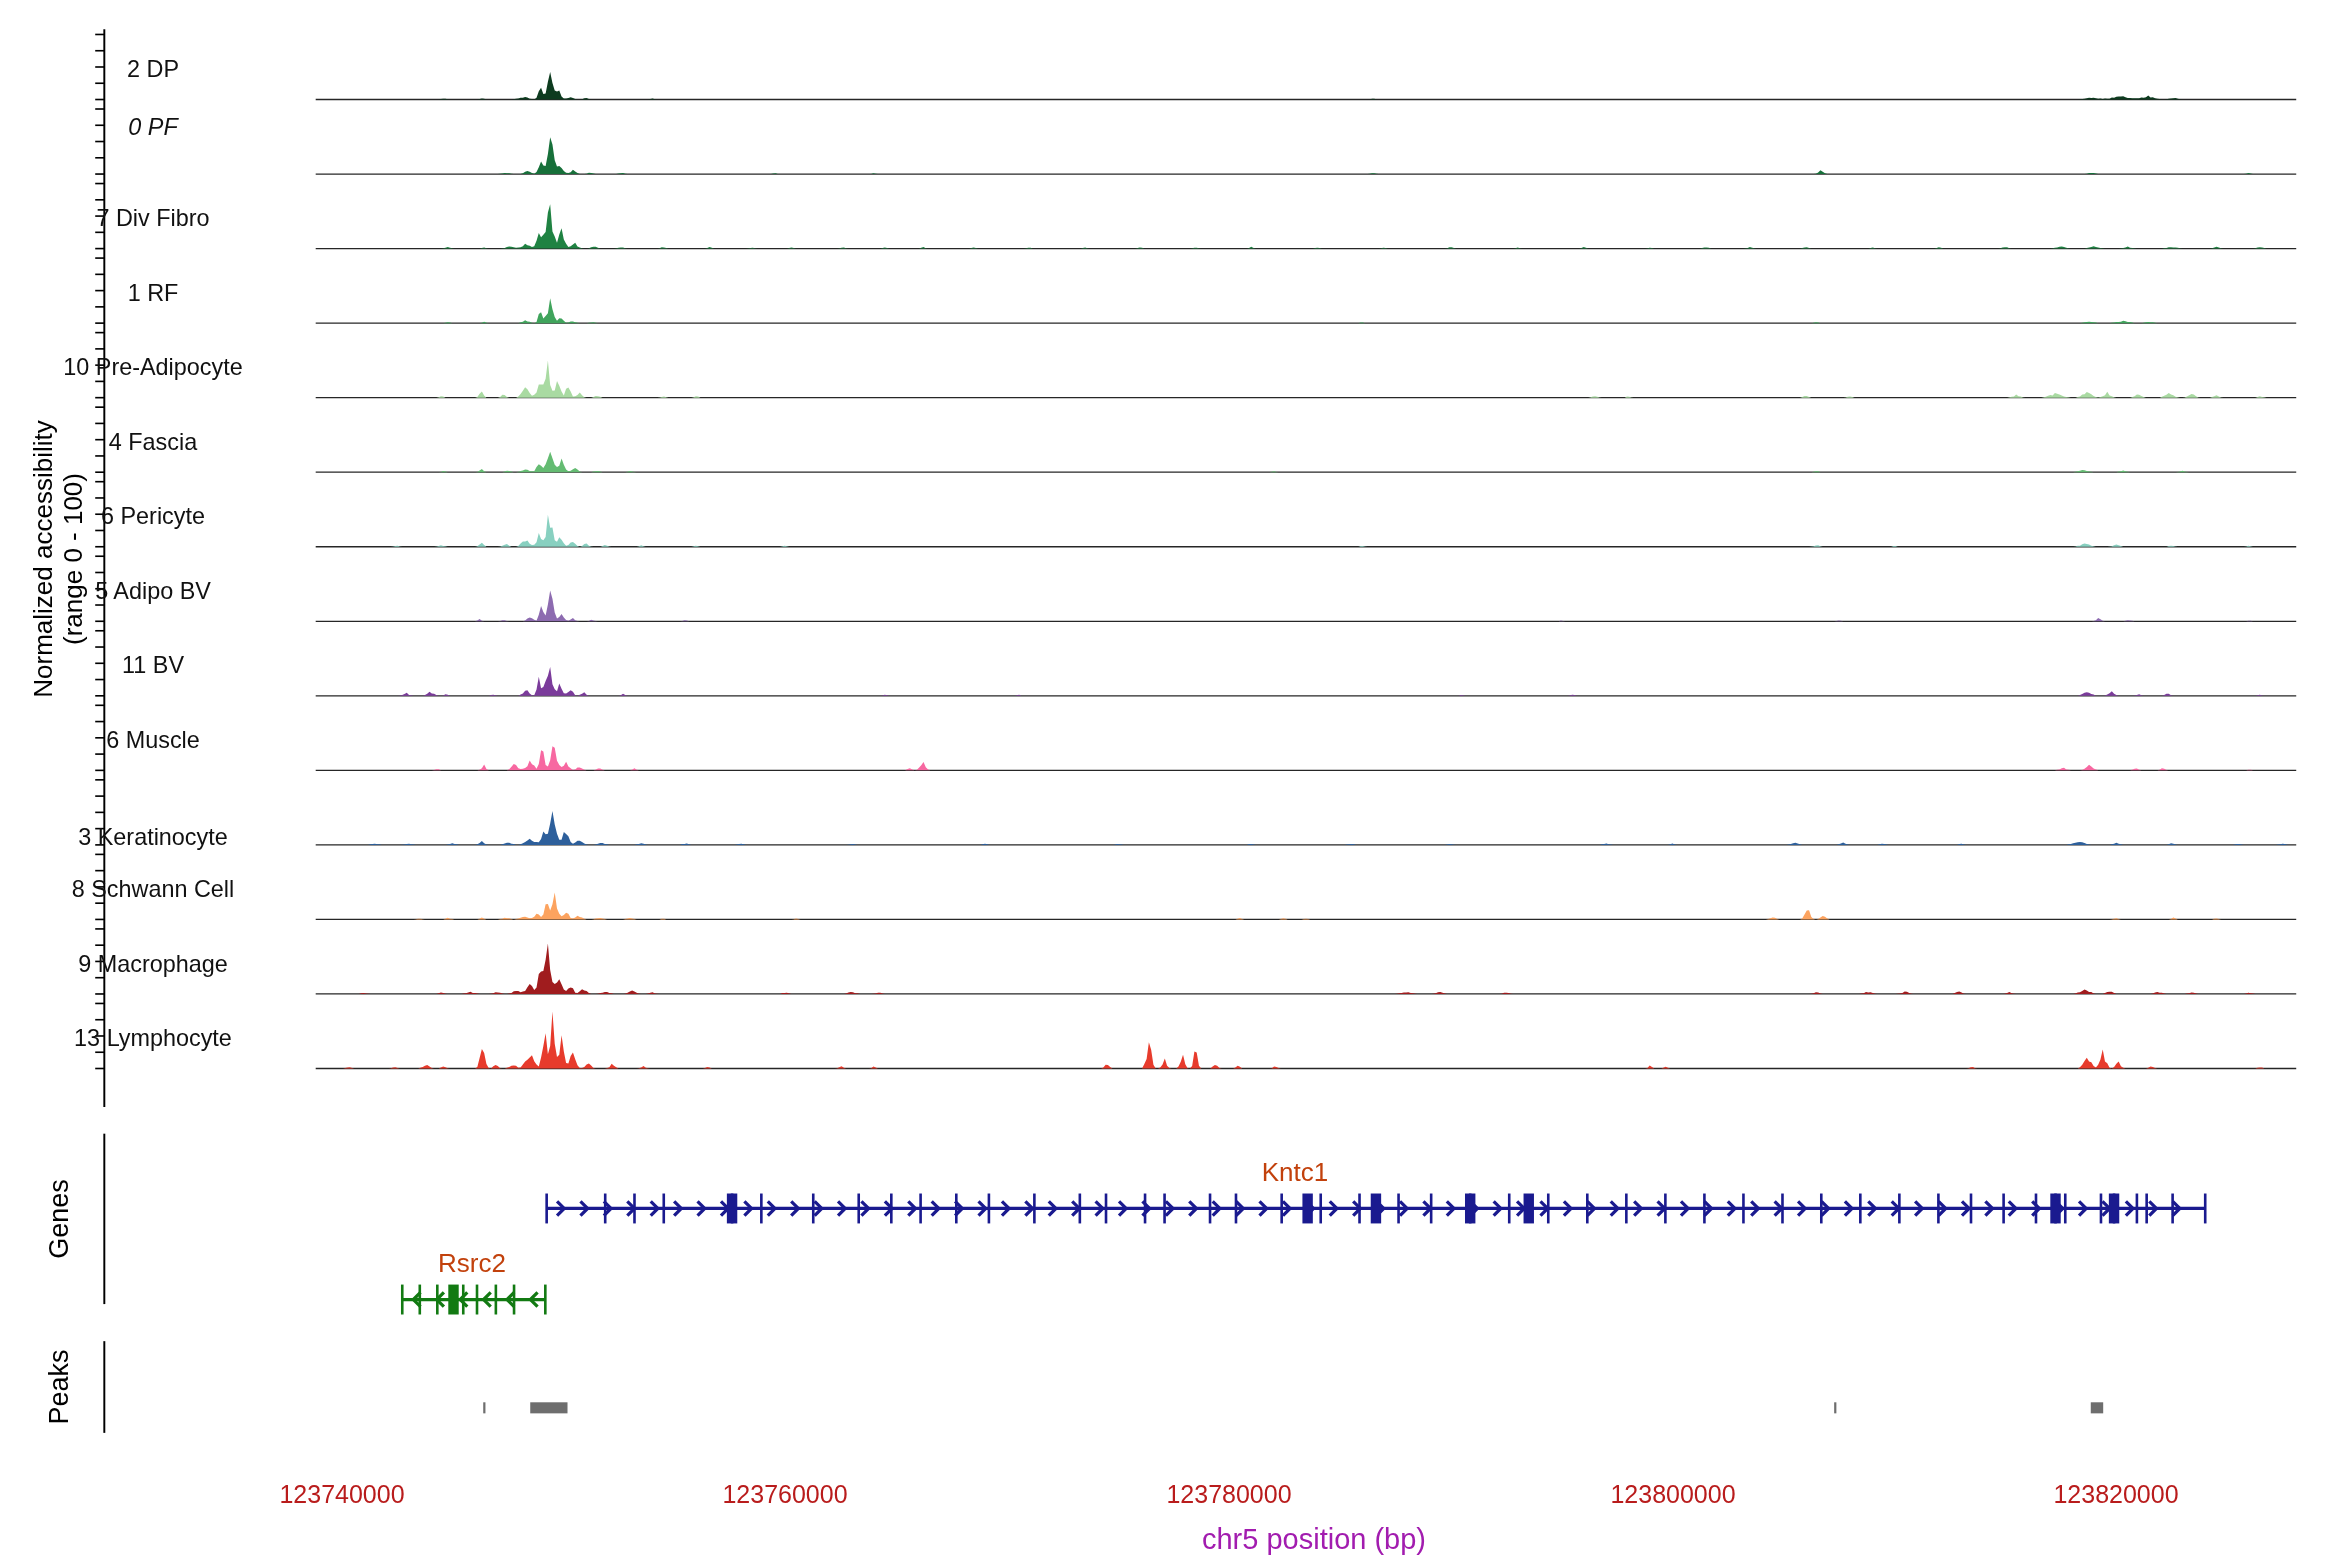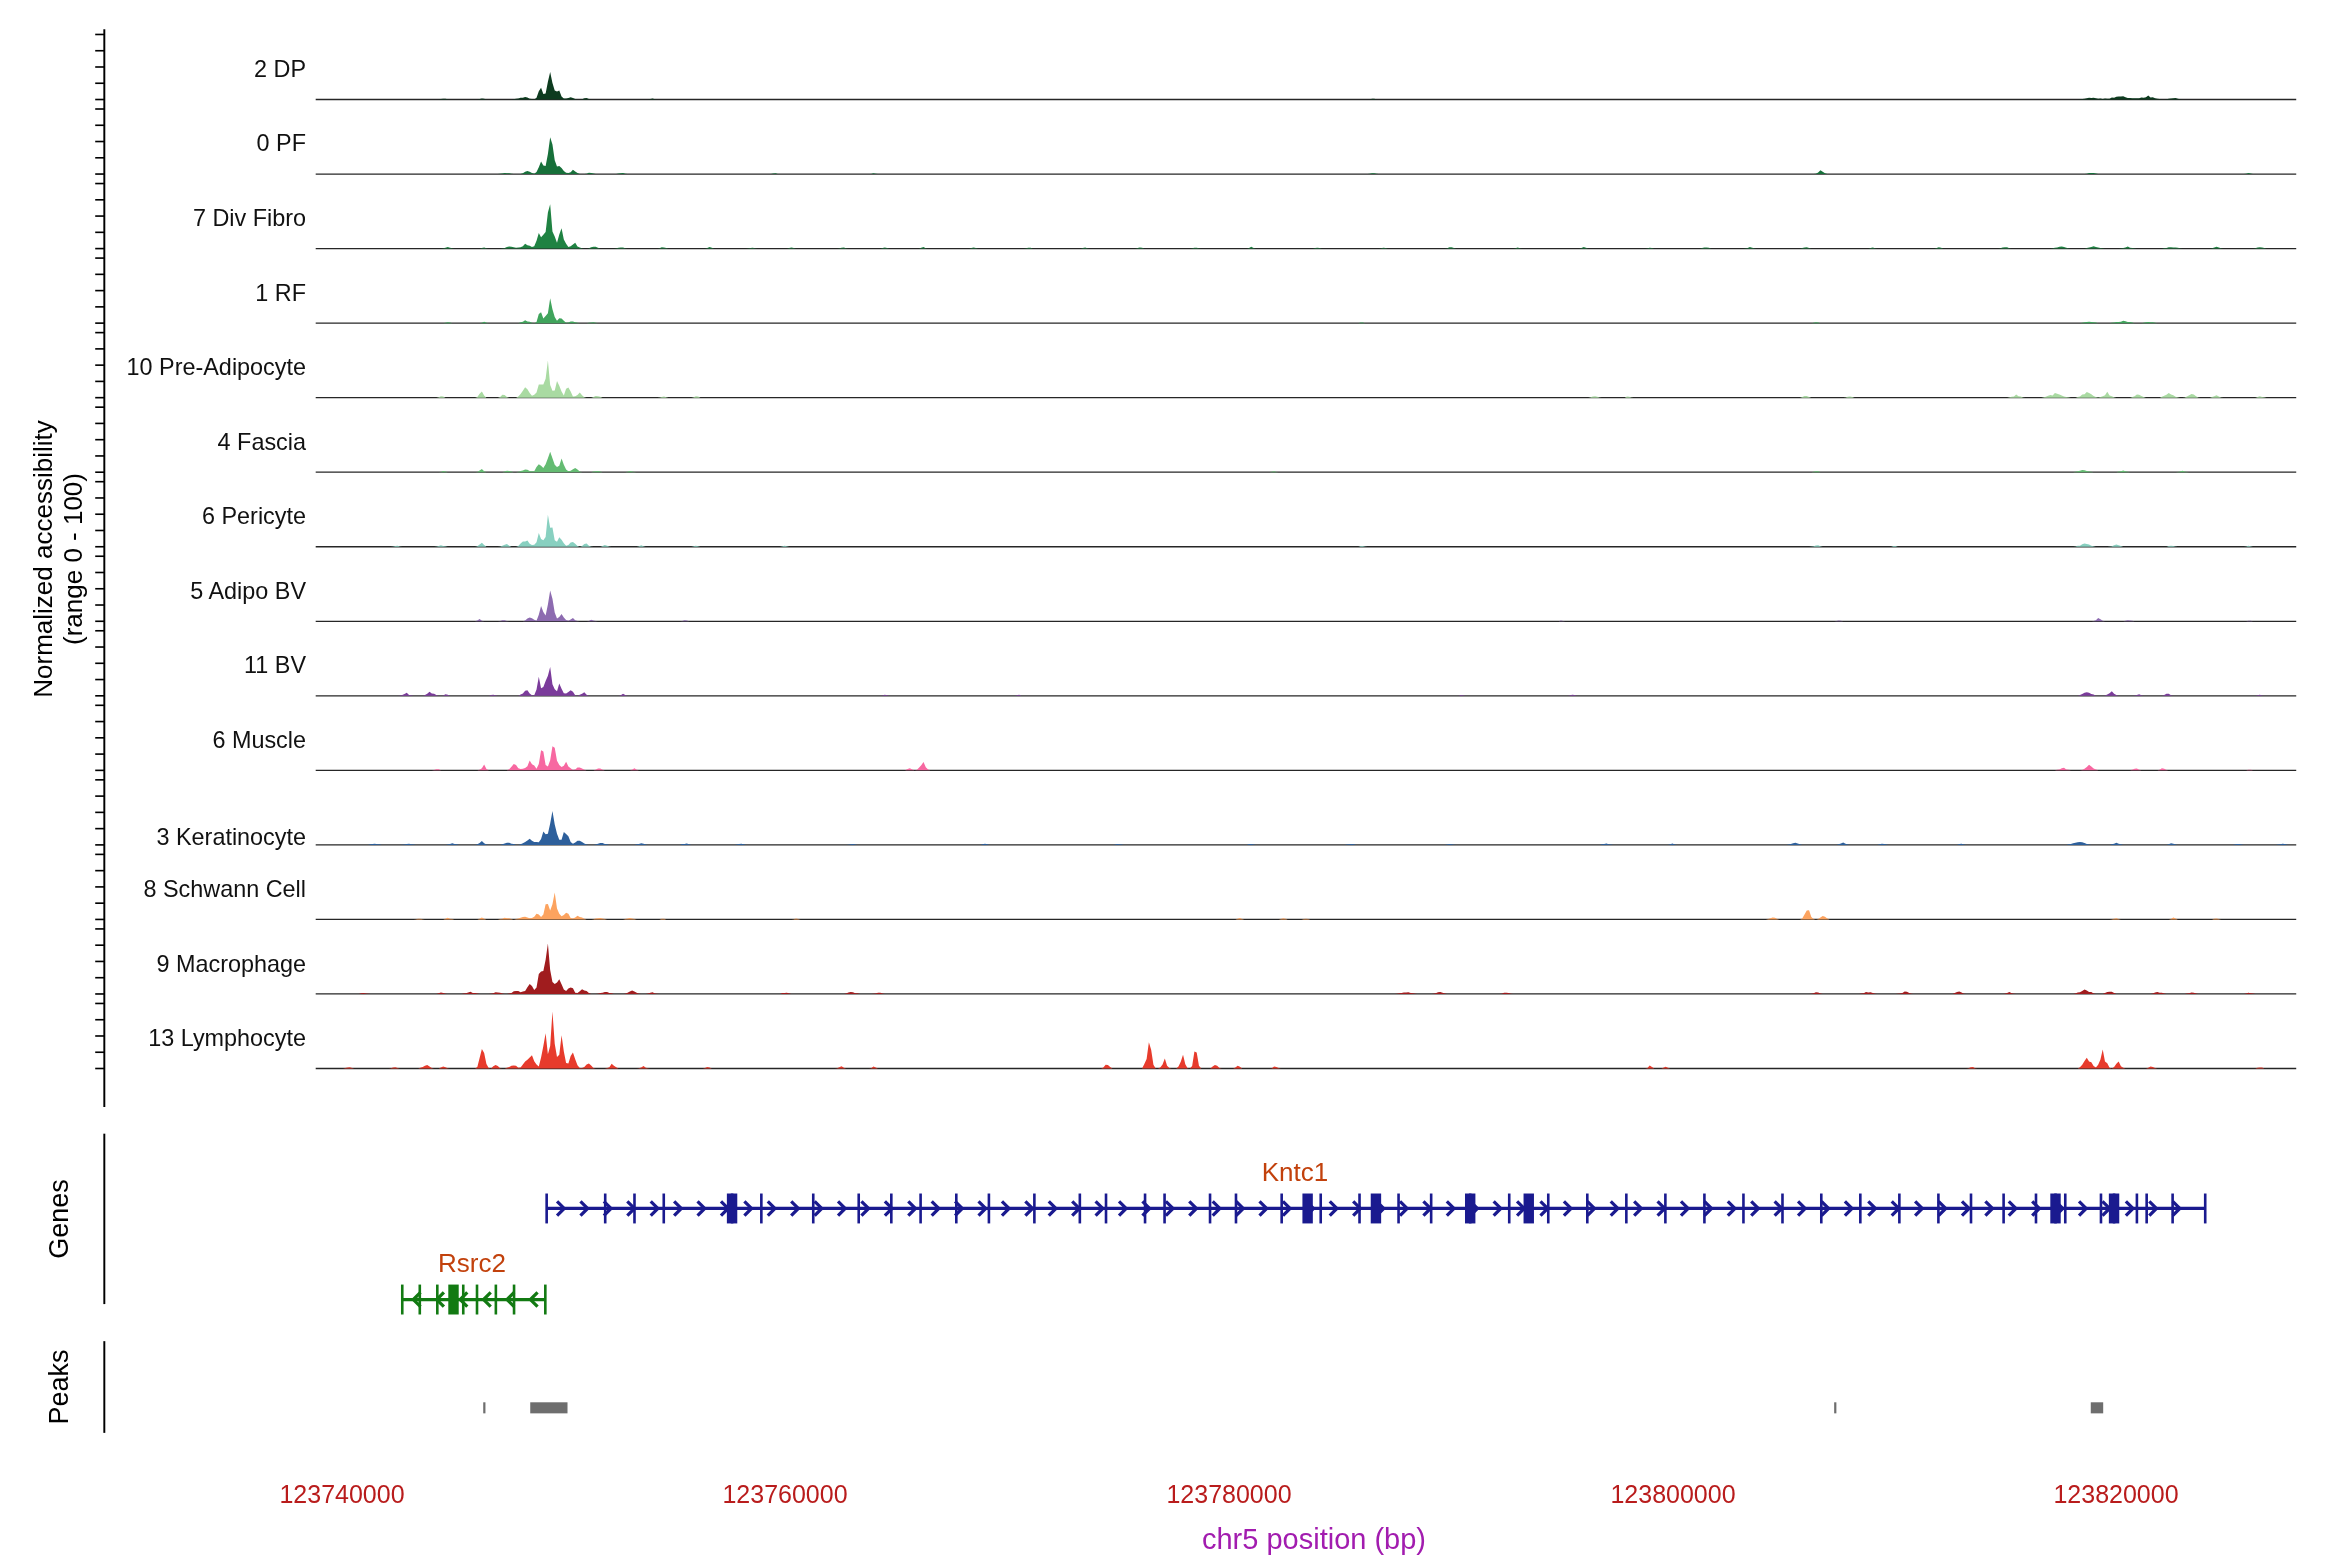--- a/index.html
+++ b/index.html
@@ -3,21 +3,21 @@
 <meta charset="utf-8">
 <style>
   html,body{margin:0;padding:0;background:#ffffff;}
   body{width:2342px;height:1561px;font-family:"Liberation Sans",sans-serif;}
   .fig{position:relative;width:2342px;height:1561px;background:#ffffff;overflow:hidden;}
   .fig svg{position:absolute;left:0;top:0;}
   .labels{position:absolute;left:0;top:0;width:2342px;height:1561px;pointer-events:none;}
   .rot{position:absolute;white-space:nowrap;transform:translate(-50%,-50%) rotate(-90deg);color:#000;}
   .ylab{font-size:26px;}
   .seclab{font-size:27px;}
-  .track-label{position:absolute;left:0;width:306px;text-align:right;font-size:23.4px;line-height:34px;height:34px;color:#111;white-space:nowrap;}
+  .track-label{position:absolute;left:0;width:306px;text-align:center;font-size:23.4px;line-height:34px;height:34px;color:#111;white-space:nowrap;}
   .xtick{position:absolute;transform:translate(-50%,-50%);font-size:25px;color:#b91c1c;white-space:nowrap;}
   .xlabel{position:absolute;transform:translate(-50%,-50%);font-size:29px;color:#a21caf;white-space:nowrap;}
   .gene-label{position:absolute;transform:translate(-50%,-50%);font-size:26px;color:#c2410c;white-space:nowrap;}
 </style>
 </head>
 <body>
 
 <div class="fig">
   <svg id="plot" width="2342" height="1561" viewBox="0 0 3600 2400">
       <line x1="160" y1="45" x2="160" y2="1702" stroke="#000000" stroke-width="3"></line>
@@ -269,21 +269,21 @@
       <rect x="3214.1259999999997" y="2156" width="19.096" height="17" fill="#6e6e6e"></rect>
     </svg>
 
   <div class="labels" id="labels">
     <div class="rot ylab" style="left:43px;top:559px;">Normalized accessibility</div>
     <div class="rot ylab" style="left:73px;top:559px;">(range 0 - 100)</div>
     <div class="rot seclab" style="left:59px;top:1219px;">Genes</div>
     <div class="rot seclab" style="left:59px;top:1387px;">Peaks</div>
     <div class="xlabel" style="left:1314px;top:1539px;">chr5 position (bp)</div>
   <div class="track-label" style="top: 52px;">2 DP</div>
-      <div class="track-label" style="top: 126px;">0 PF</div>
+      <div class="track-label" style="top: 110px; font-style: italic;">0 PF</div>
       <div class="track-label" style="top: 201px;">7 Div Fibro</div>
       <div class="track-label" style="top: 276px;">1 RF</div>
       <div class="track-label" style="top: 350px;">10 Pre-Adipocyte</div>
       <div class="track-label" style="top: 425px;">4 Fascia</div>
       <div class="track-label" style="top: 499px;">6 Pericyte</div>
       <div class="track-label" style="top: 574px;">5 Adipo BV</div>
       <div class="track-label" style="top: 648px;">11 BV</div>
       <div class="track-label" style="top: 723px;">6 Muscle</div>
       <div class="track-label" style="top: 798px; margin-top: 22px;">3 Keratinocyte</div>
       <div class="track-label" style="top: 872px;">8 Schwann Cell</div>

